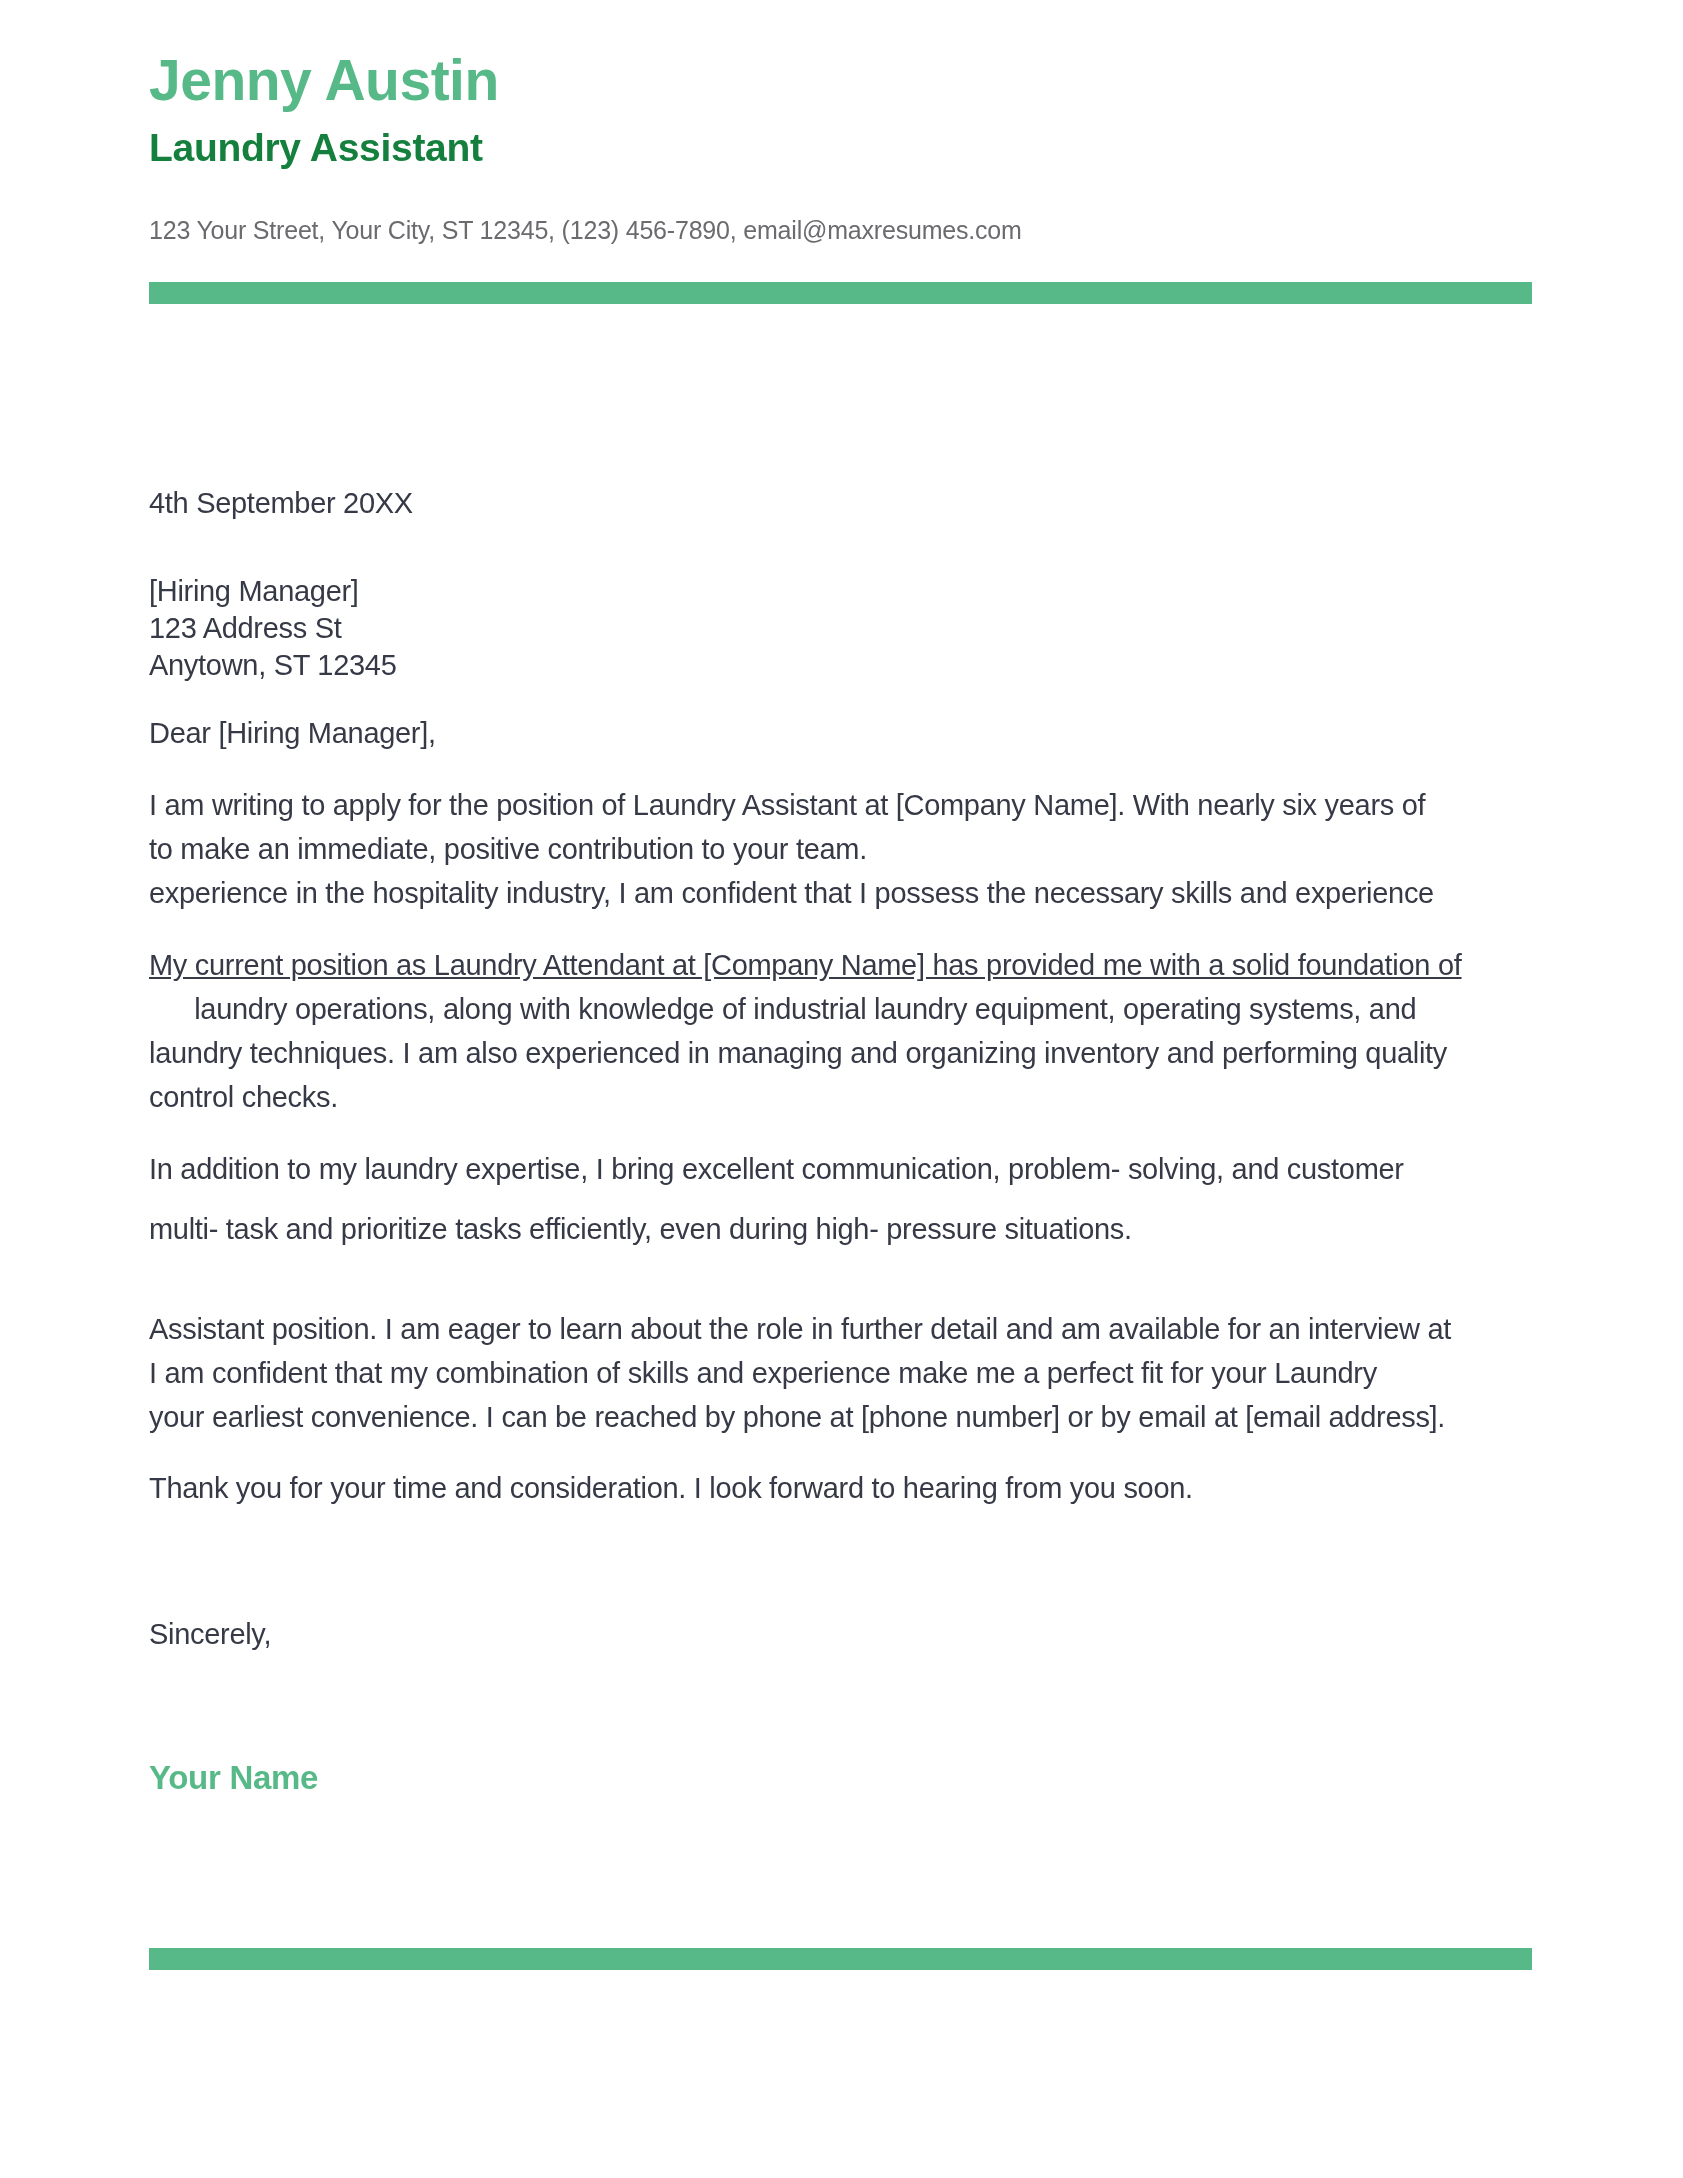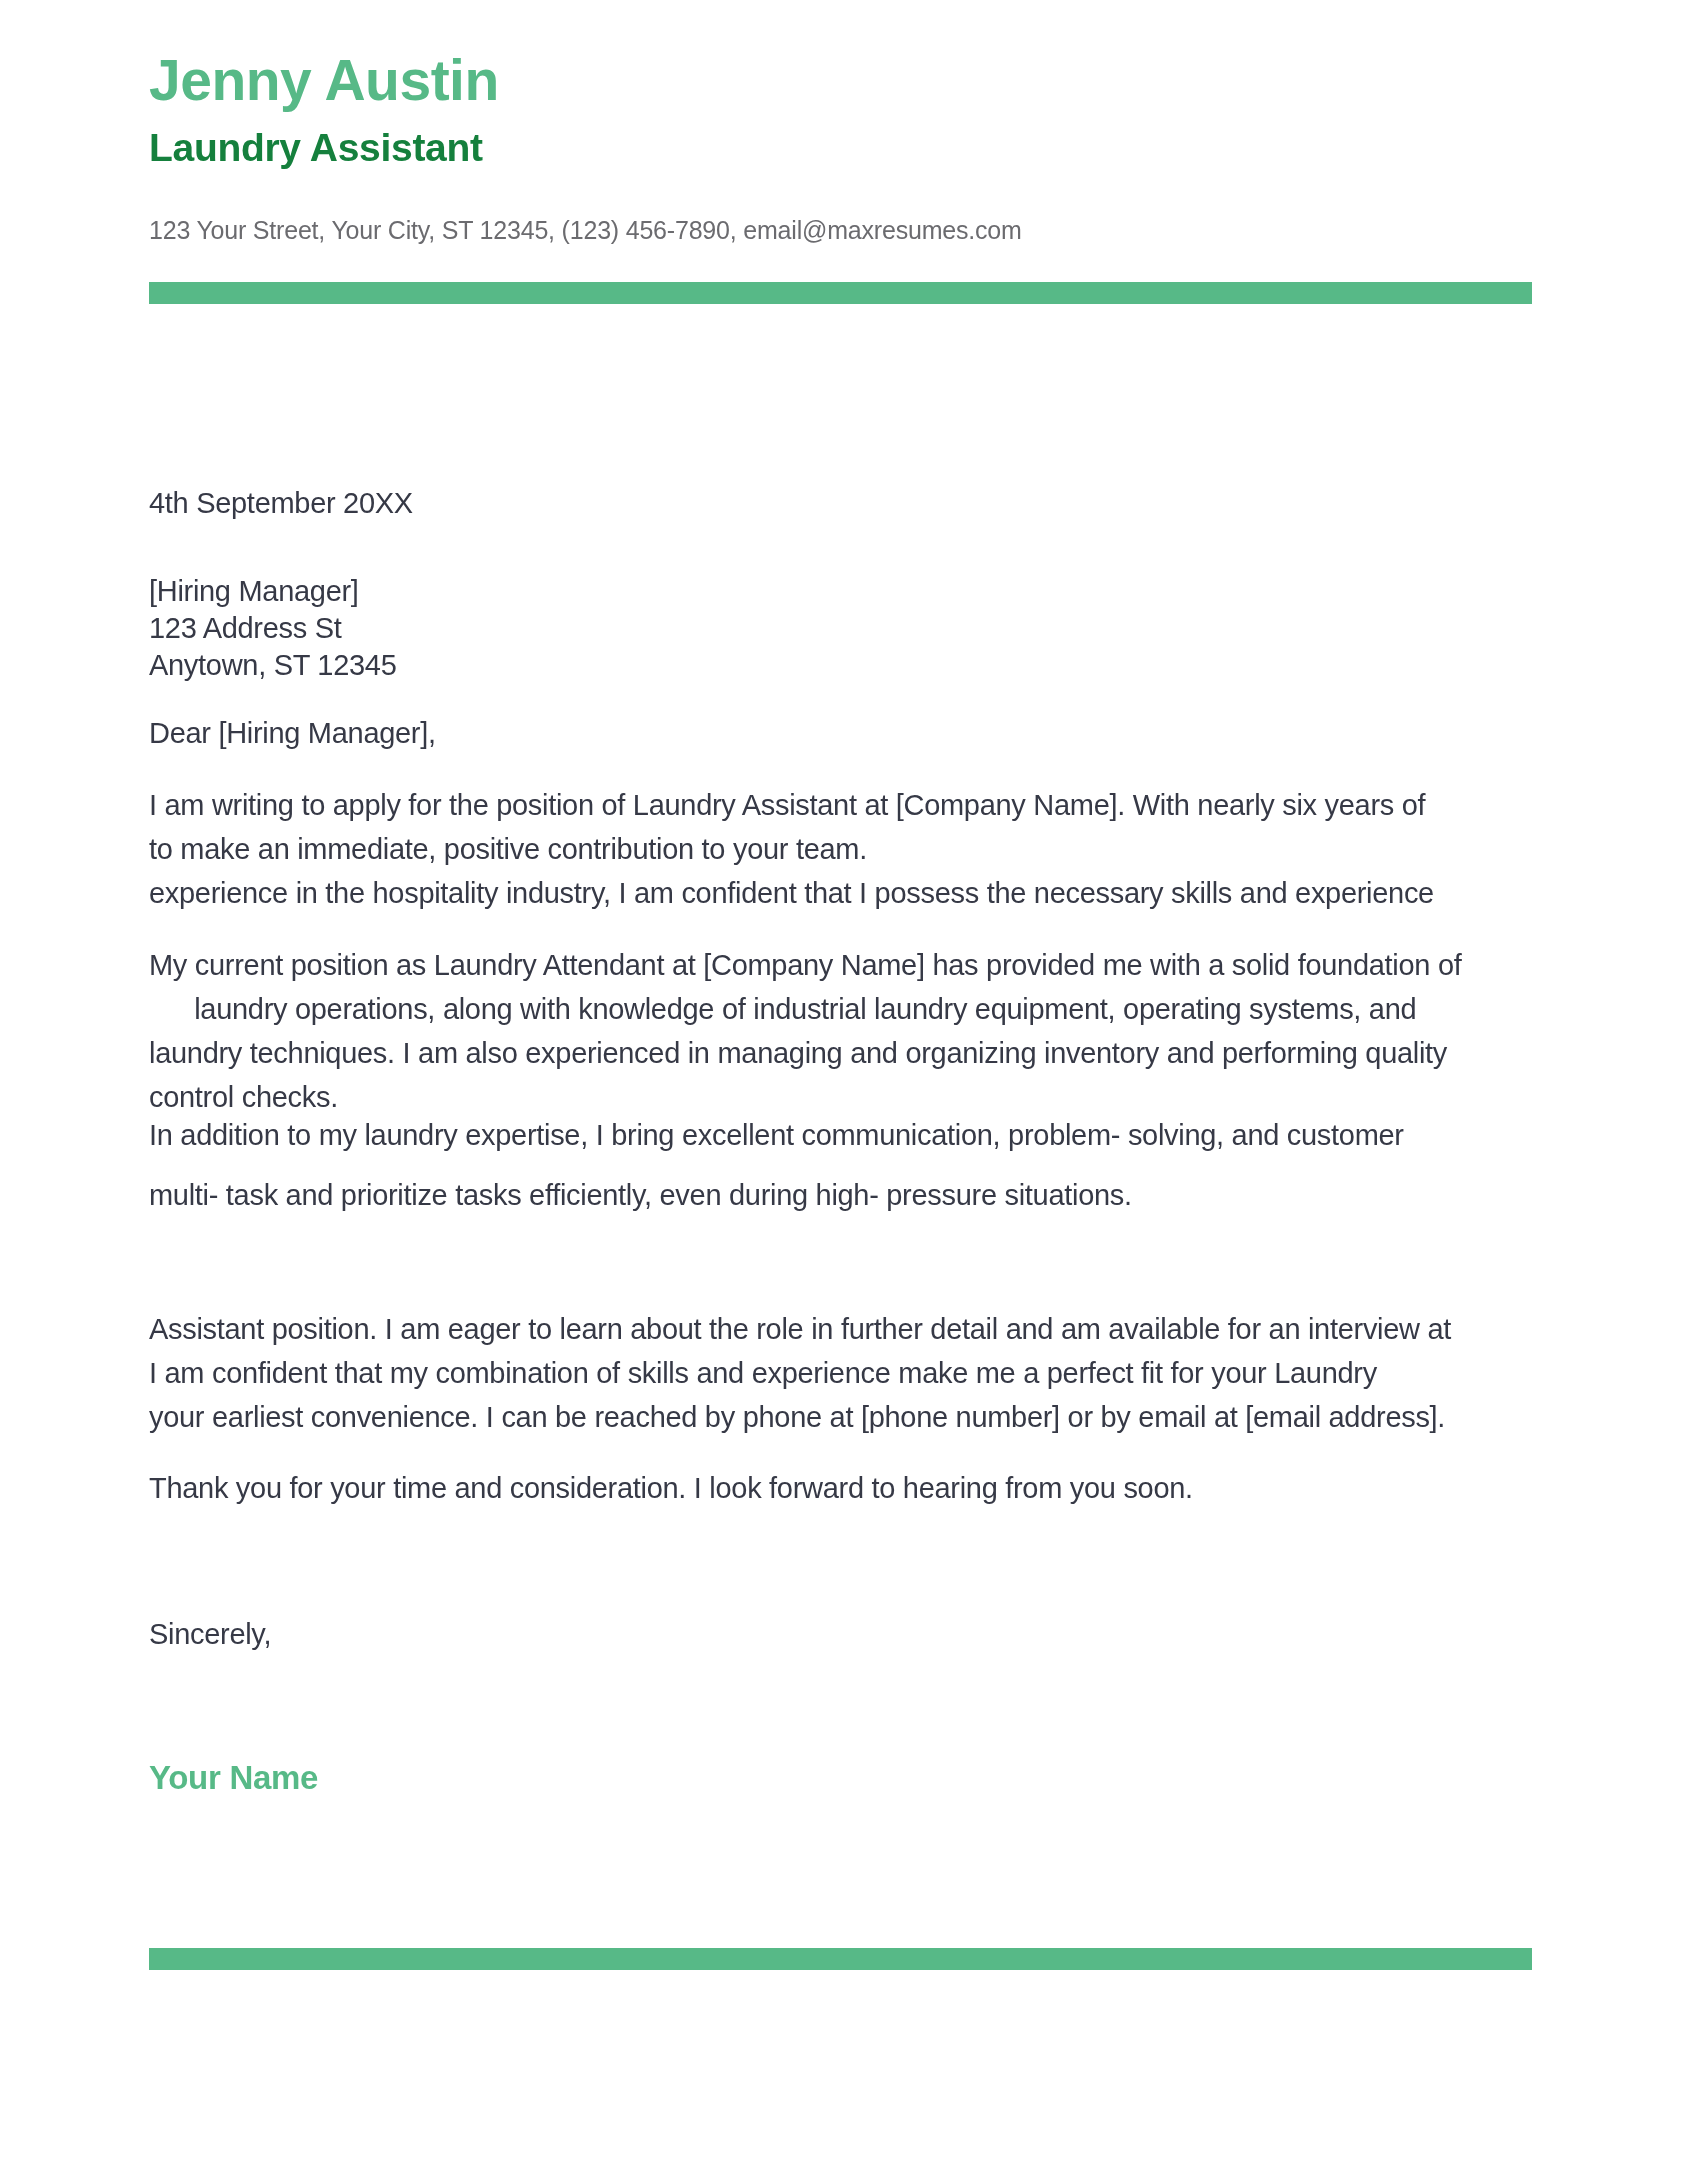--- a/index.html
+++ b/index.html
@@ -62,21 +62,21 @@
     line-height: 44px;
     white-space: nowrap;
   }
   .date { top: 481px; }
   .recipient { top: 573px; }
   .recipient .line { height: 37px; line-height: 37px; }
   .salutation { top: 711px; }
   .para { position: absolute; left: 149px; }
   .p1 { top: 783px; }
   .p2 { top: 943px; }
-  .p3 { top: 1113px; }
+  .p3 { top: 1147px; }
   .p4 { top: 1307px; }
   .closing-line { top: 1466px; }
   .signoff { top: 1612px; }
   .signature {
     top: 1756px;
     font-size: 33px;
     font-weight: bold;
     line-height: 44px;
     color: #57b987;
     letter-spacing: -0.3px;
@@ -100,21 +100,21 @@
 
 <div class="abs body-text salutation">Dear [Hiring Manager],</div>
 
 <div class="para body-text p1">
   <span class="line" style="display: block;">I am writing to apply for the position of Laundry Assistant at [Company Name]. With nearly six years of</span>
   <span class="line" style="display: block;">to make an immediate, positive contribution to your team.</span>
   <span class="line" style="display: block;">experience in the hospitality industry, I am confident that I possess the necessary skills and experience</span>
 </div>
 
 <div class="para body-text p2">
-  <span class="line" style="display: block;">My current position as Laundry Attendant at [Company Name] has provided me with a solid foundation of</span>
+  <span class="line" style="display: block; text-decoration: underline;">My current position as Laundry Attendant at [Company Name] has provided me with a solid foundation of</span>
   <span class="line" style="display: block; text-align: center;">laundry operations, along with knowledge of industrial laundry equipment, operating systems, and</span>
   <span class="line" style="display: block;">laundry techniques. I am also experienced in managing and organizing inventory and performing quality</span>
   <span class="line" style="display: block;">control checks.</span>
 </div>
 
 <div class="para body-text p3">
   <span class="line" style="display: block;">In addition to my laundry expertise, I bring excellent communication, problem- solving, and customer</span>
   <span class="line" style="display: block; margin-top: 16px;">multi- task and prioritize tasks efficiently, even during high- pressure situations.</span>
 </div>
 

